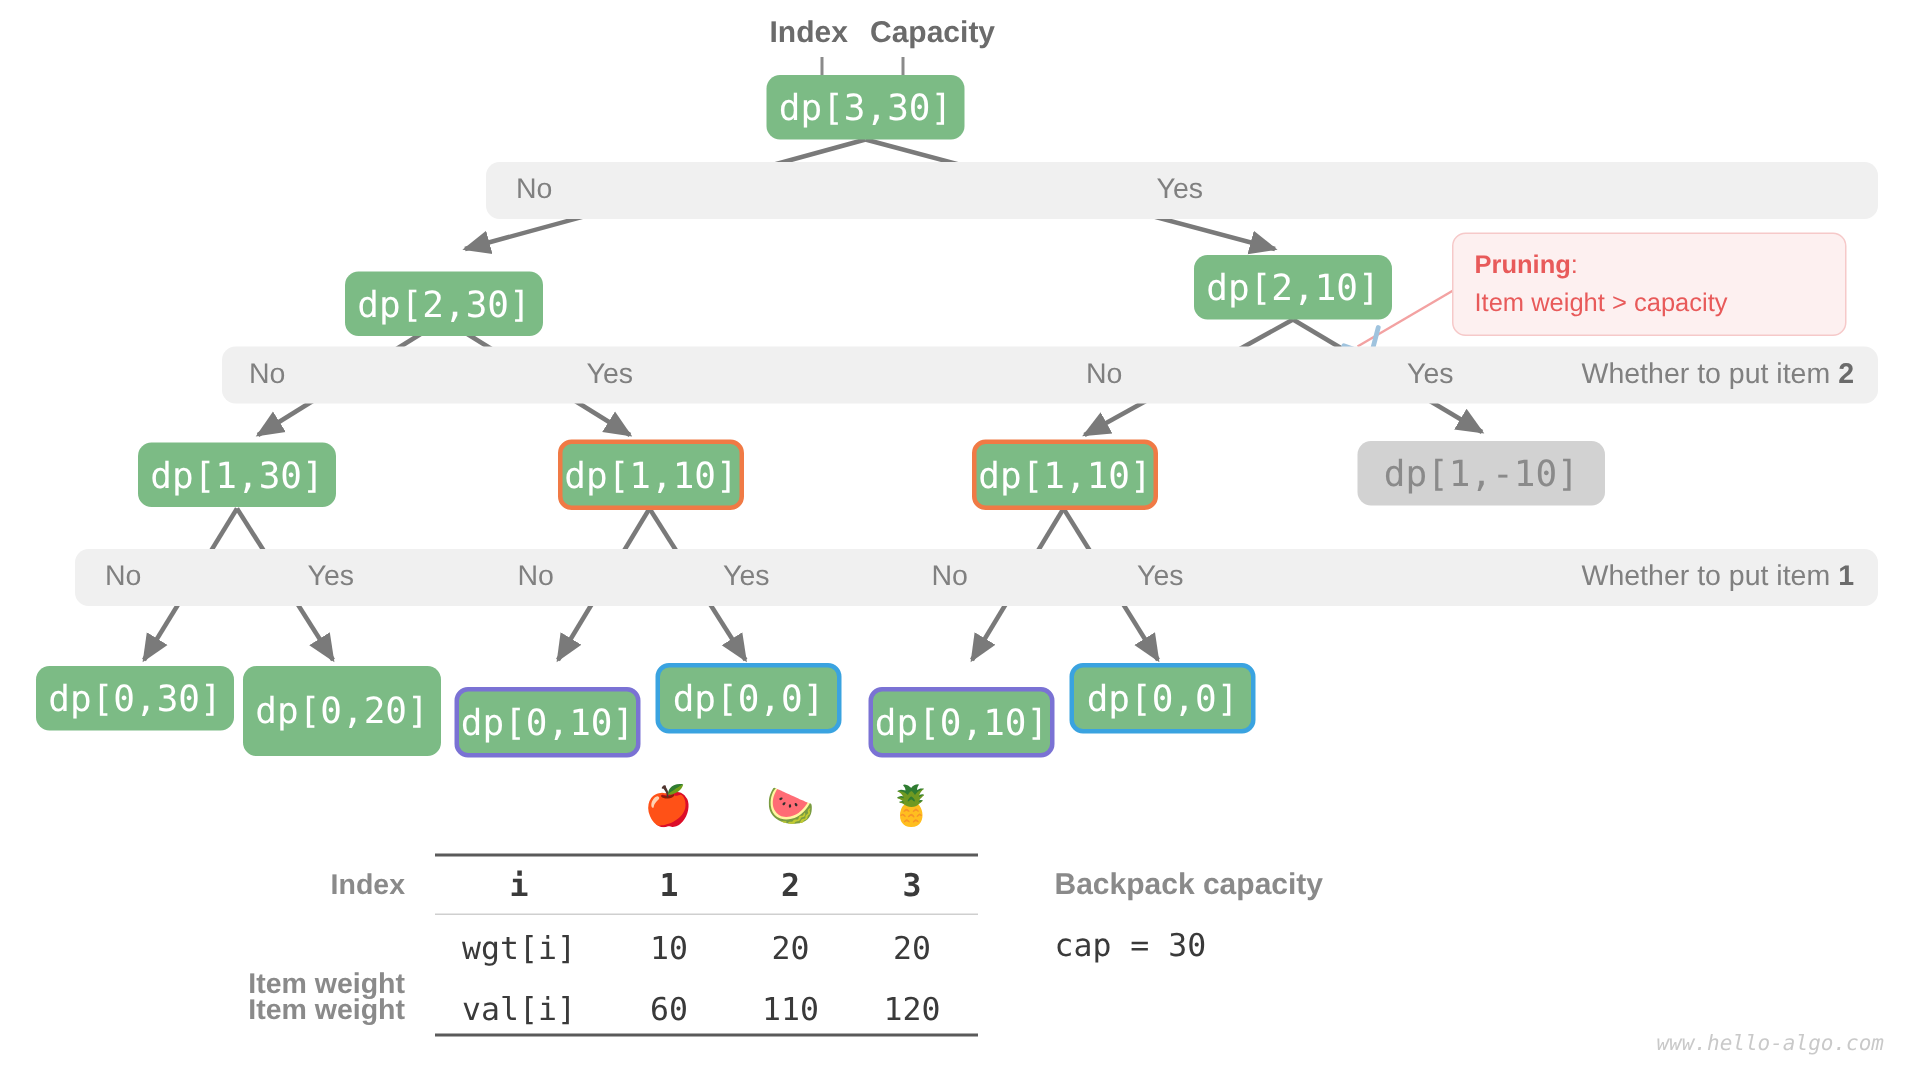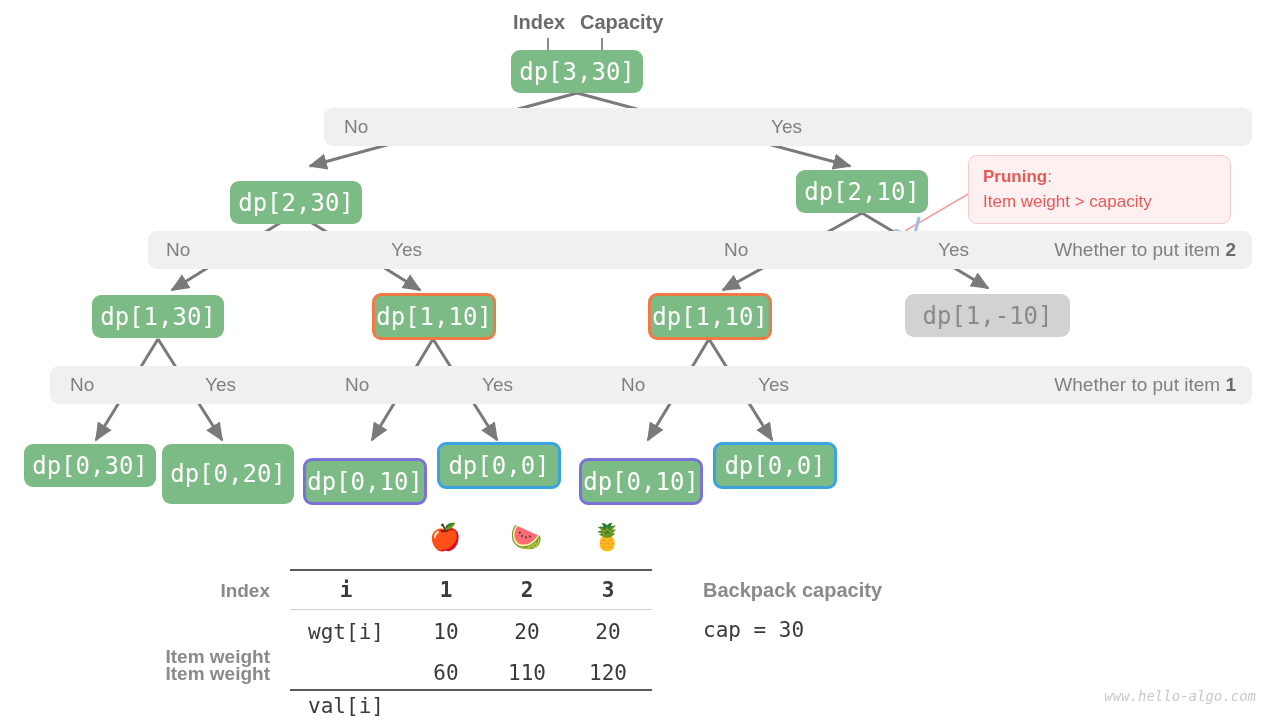--- a/index.html
+++ b/index.html
@@ -235,21 +235,21 @@
     <div class="rule" style="left:290px;top:569px;width:362px;"></div>
     <div class="rule light" style="left:290px;top:609px;width:362px;"></div>
     <div class="rule" style="left:290px;top:689px;width:362px;"></div>
 
     <div class="rowlab" style="left:80px;top:580px;width:190px;">Index</div>
     <div class="rowlab" style="left:80px;top:621px;width:190px;margin-top:25px;">Item weight</div>
     <div class="rowlab" style="left:80px;top:663px;width:190px;">Item weight</div>
 
     <div class="cell bold" style="left:296px;top:578px;width:100px;">i</div>
     <div class="cell" style="left:296px;top:620px;width:100px;">wgt[i]</div>
-    <div class="cell" style="left:296px;top:694px;width:100px;">val[i]</div>
+    <div class="cell" style="left:296px;top:661px;width:100px;">val[i]</div>
 
     <div class="cell bold" style="left:416px;top:578px;width:60px;">1</div>
     <div class="cell bold" style="left:497px;top:578px;width:60px;">2</div>
     <div class="cell bold" style="left:578px;top:578px;width:60px;">3</div>
 
     <div class="cell" style="left:416px;top:620px;width:60px;">10</div>
     <div class="cell" style="left:497px;top:620px;width:60px;">20</div>
     <div class="cell" style="left:578px;top:620px;width:60px;">20</div>
 
     <div class="cell" style="left:416px;top:661px;width:60px;">60</div>

